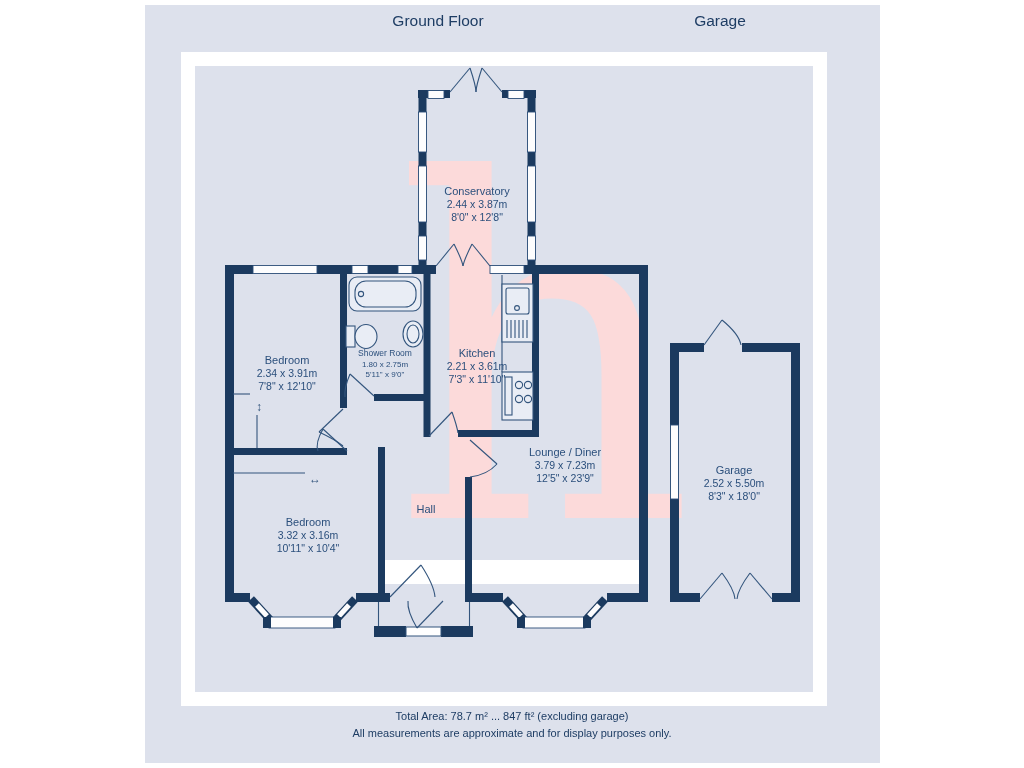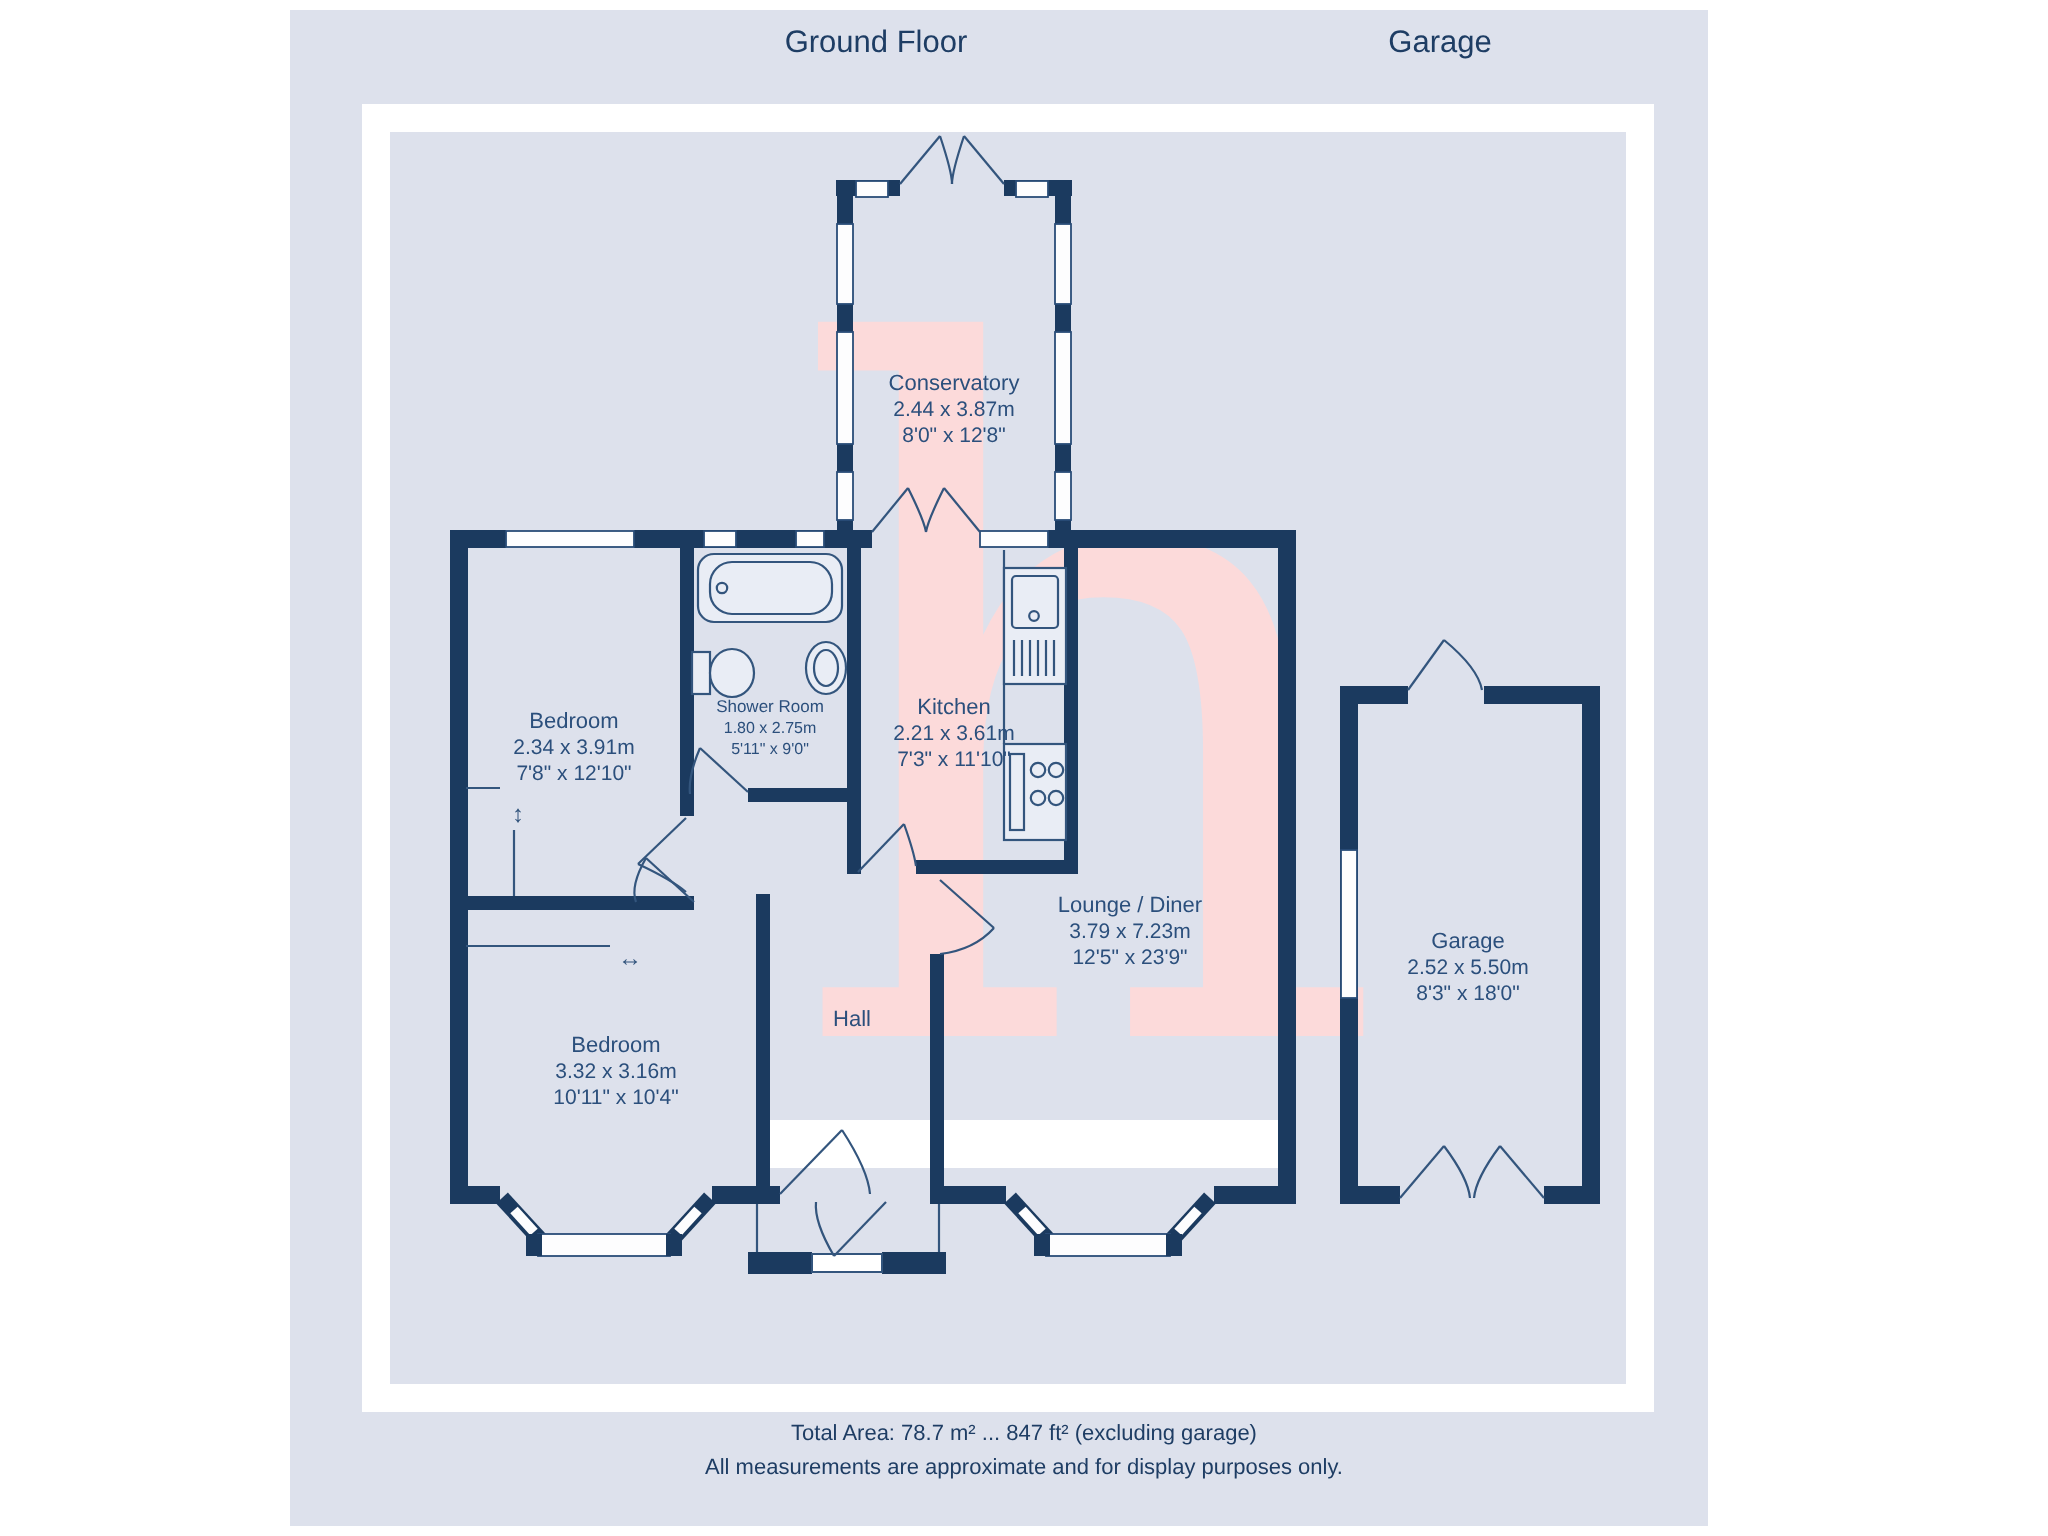--- a/index.html
+++ b/index.html
@@ -1,16 +1,16 @@
 <!DOCTYPE html>
 <html><head>
 <meta charset="utf-8">
 <style>
   html,body{margin:0;padding:0;background:#ffffff;}
-  .canvas{position:relative;width:854px;height:768px;background:#ffffff;overflow:hidden;
+  .canvas{position:relative;width:1024px;height:768px;background:#ffffff;overflow:hidden;
           font-family:"Liberation Sans",sans-serif;}
   svg text{font-family:"Liberation Sans",sans-serif;}
   .room-name,.room-dim{fill:#2b4f7c;}
   .title-text{fill:#1e3d64;font-size:15.5px;}
   .footer-text{fill:#1e3d64;font-size:11px;}
   .wall{stroke:#1b3a5f;fill:none;}
   .wall9{stroke-width:9;}
   .wall8{stroke-width:8;}
   .wall7{stroke-width:7;}
   .thin{stroke:#33557d;stroke-width:1.1;fill:none;}

